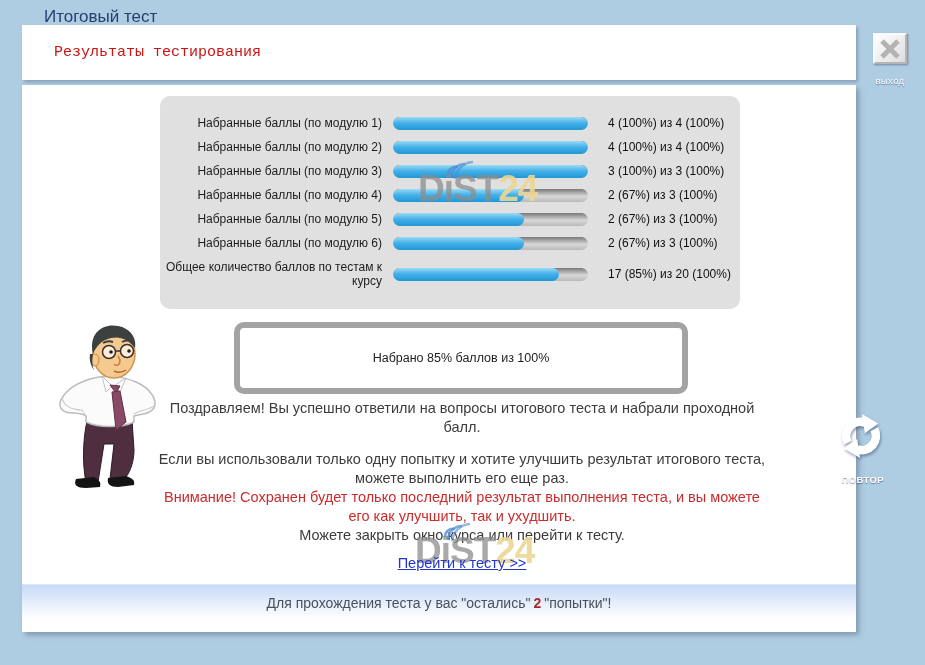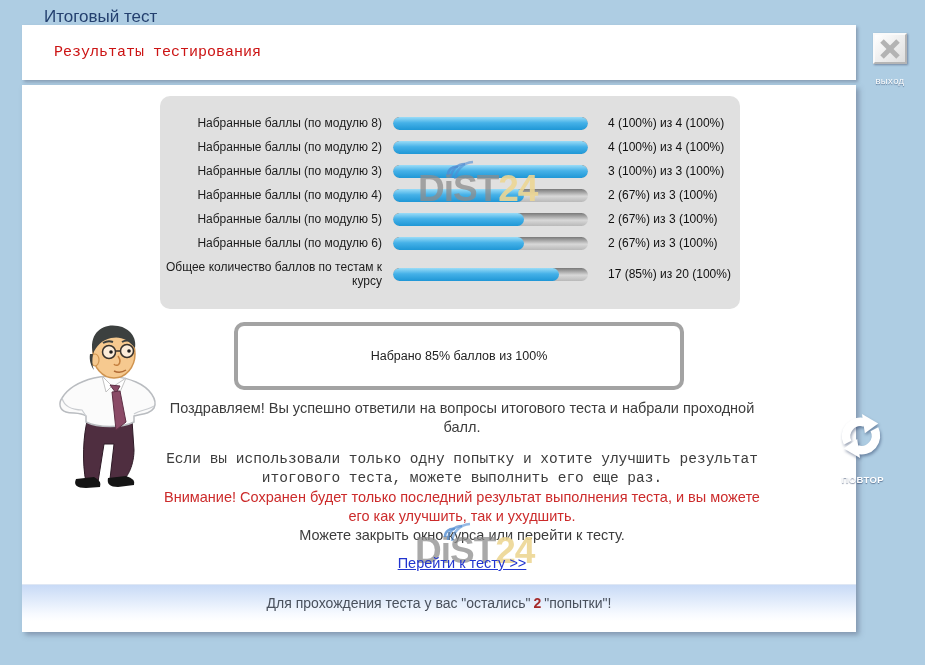--- a/index.html
+++ b/index.html
@@ -36,29 +36,29 @@
   .row.total{margin-top:4px;}
 
   .watermark{position:absolute;font-weight:bold;font-size:37px;letter-spacing:-1px;white-space:nowrap;pointer-events:none;}
   .wm-main{color:rgba(140,140,140,.75);}
   .wm-accent{color:rgba(236,214,148,.9);}
   .wm-arcs{position:absolute;left:24px;top:-15px;}
   .wm1{left:396px;top:83px;}
   .wm2{left:393px;top:445px;}
 
   .score-box{position:absolute;left:212px;top:237px;width:442px;height:60px;background:#ffffff;
-    border:4px solid #a3a3a3;border-radius:10px;display:flex;align-items:center;justify-content:center;
+    border:6px solid #a3a3a3;border-radius:10px;display:flex;align-items:center;justify-content:center;
     font-size:12.5px;color:#222222;}
 
   .mascot{position:absolute;left:26px;top:237px;}
 
   .messages{position:absolute;left:130px;top:314px;width:620px;text-align:center;
     font-size:14.5px;line-height:19px;color:#3c3c3c;}
   .messages p{margin:0;}
-  .messages p.gap{margin-top:13px;font-family:Liberation Mono, monospace;}
+  .messages p.gap{margin-top:13px;}
   .messages p.warning{color:#cc2b2b;}
 
   .link-row{position:absolute;left:130px;top:469px;width:620px;text-align:center;}
   .go-link{font-size:14.5px;color:#2235cf;text-decoration:underline;cursor:pointer;}
 
   .attempts-bar{position:absolute;left:0;top:499px;width:834px;height:37px;
     background:linear-gradient(180deg,#c8daf6 0%,#dce8fa 35%,#f7faff 80%,#ffffff 100%);
     border-top:1px solid #dfe7f4;box-sizing:border-box;
     display:flex;align-items:center;justify-content:center;font-size:14px;color:#49505c;text-align:right;}
   .attempts-bar b{color:#a52a2a;margin:0 3px;}
@@ -82,21 +82,21 @@
       </svg>
     </div>
     <div class="btn-label">выход</div>
   </div>
 
   <div class="main-panel">
 
     <div class="results-panel">
       <div id="rows-container">
   <div class="row">
-    <div class="row-label">Набранные баллы (по модулю 8)</div>
+    <div class="row-label">Набранные баллы (по модулю 1)</div>
     <div class="bar-track">
       <div class="bar-fill" style="width: 100%;"></div>
     </div>
     <div class="row-value">4 (100%) из 4 (100%)</div>
   </div>
 
   <div class="row">
     <div class="row-label">Набранные баллы (по модулю 2)</div>
     <div class="bar-track">
       <div class="bar-fill" style="width: 100%;"></div>

